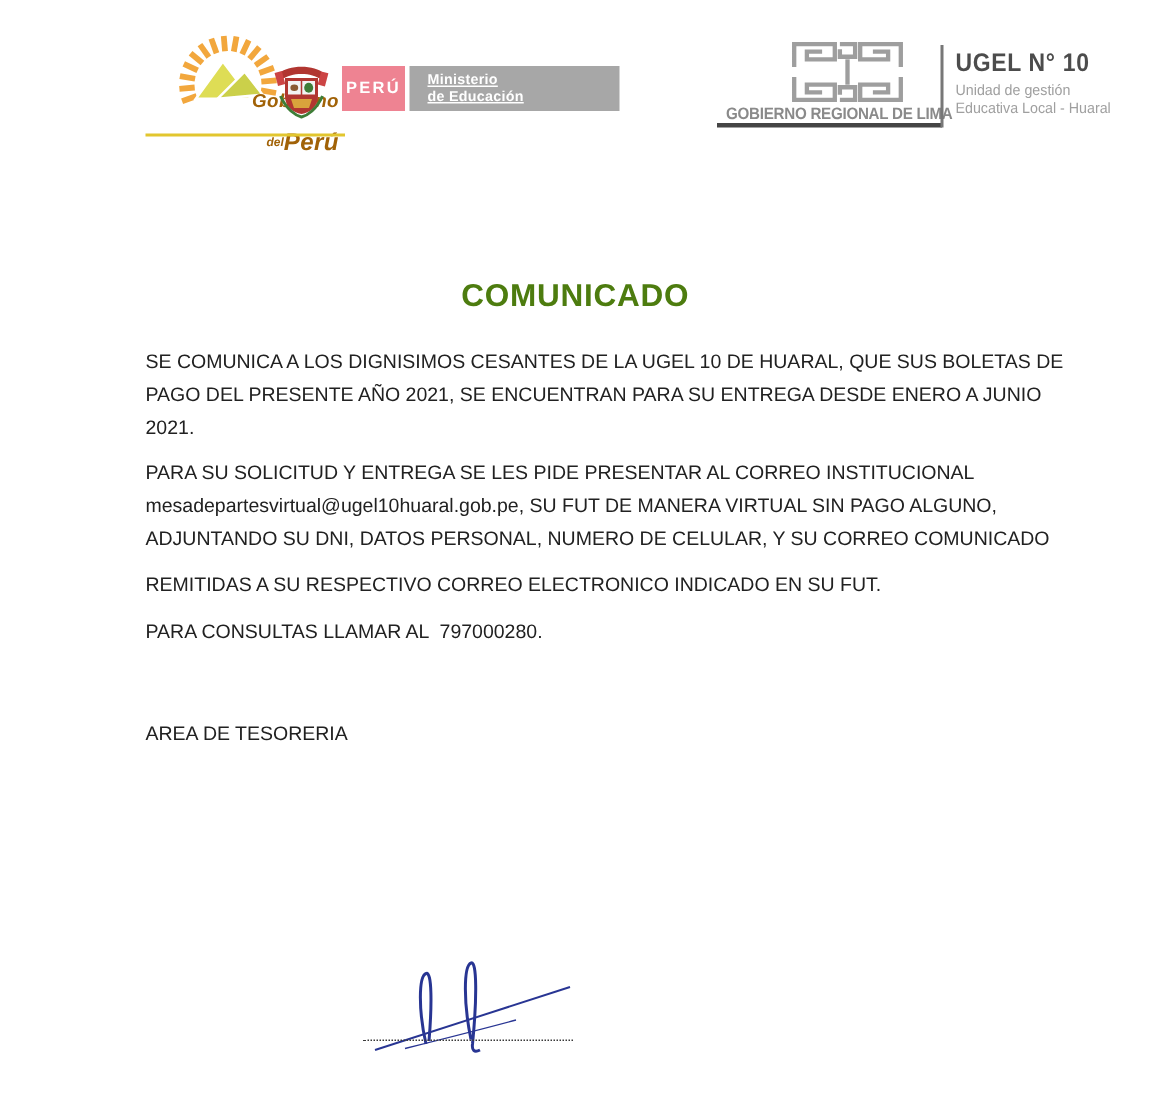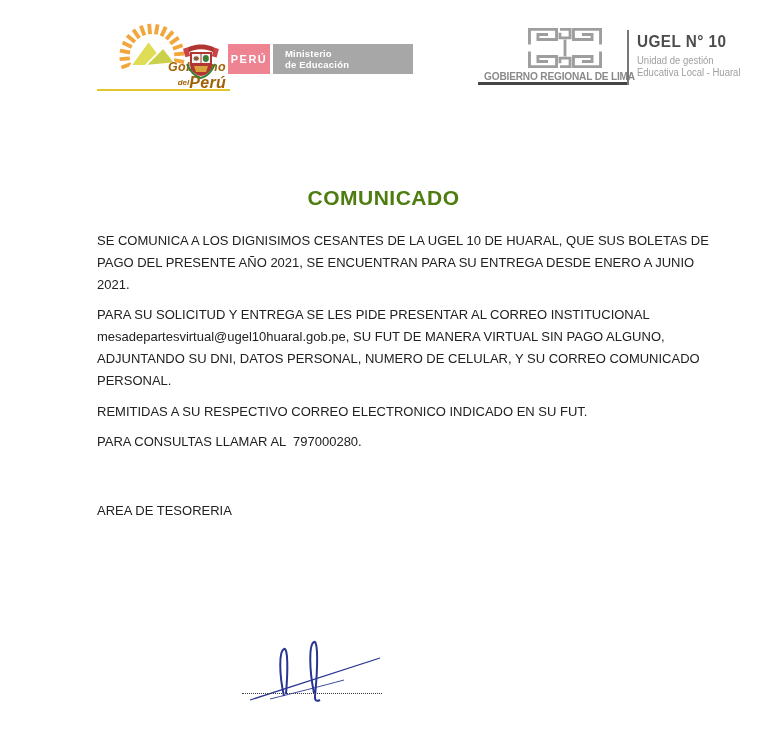--- a/index.html
+++ b/index.html
@@ -5,30 +5,30 @@
   html,body{margin:0;padding:0;}
   body{
     width:767px;height:732px;position:relative;background:#ffffff;
     font-family:"Liberation Sans", sans-serif;overflow:hidden;
   }
   
   .hdr-el{position:absolute;}
   .gob-logo-svg{left:92px;top:10px;width:120px;height:79px;}
   .gob-logo-text{left:96px;top:62px;width:130px;text-align:right;color:#a16207;font-style:italic;font-weight:bold;line-height:11px;}
   .gob-line1{font-size:12.5px;letter-spacing:.3px;display:block;}
-  .gob-line2{display:block;margin-top:4px;}
+  .gob-line2{display:block;margin-top:16px;}
   .gob-del{font-size:8px;vertical-align:3px;}
   .gob-peru{font-size:16px;letter-spacing:.3px;}
   .gob-underline{left:97px;top:89px;width:133px;height:2px;background:#e2c62e;}
   .escudo-svg{left:182px;top:40px;width:38px;height:44px;}
   .peru-box{left:228px;top:44px;width:42px;height:30px;background:#ee8392;color:#fff;
     display:flex;align-items:center;justify-content:center;font-weight:bold;font-size:11px;letter-spacing:1.5px;}
   .minedu-box{left:273px;top:44px;width:140px;height:30px;background:#a7a7a7;color:#fff;
     display:flex;flex-direction:column;justify-content:center;padding-left:12px;box-sizing:border-box;
-    font-size:9.5px;font-weight:bold;line-height:11px;letter-spacing:.2px;}
+    font-size:9.5px;font-weight:bold;line-height:11px;letter-spacing:.2px;text-decoration:underline;}
   .grl-logo-svg{left:520px;top:26px;width:90px;height:44px;}
   .grl-text{left:478px;top:70px;width:150px;text-align:center;font-size:11px;font-weight:bold;color:#8a8a8a;
     letter-spacing:-0.2px;transform:scaleX(.92);transform-origin:center;white-space:nowrap;}
   .grl-underline{left:478px;top:82px;width:150px;height:2.5px;background:#454545;}
   .hdr-divider{left:627px;top:30px;width:2px;height:55px;background:#777;}
   .ugel-block{left:637px;top:32px;width:125px;}
   .ugel-title{font-size:17px;font-weight:bold;color:#4c4c4c;transform:scaleX(.9);transform-origin:left;white-space:nowrap;letter-spacing:.5px;}
   .ugel-sub{font-size:10px;color:#9f9f9f;line-height:12px;margin-top:3px;transform:scaleX(.95);transform-origin:left;white-space:nowrap;}
   
   .doc-title{position:absolute;left:0;top:186px;width:767px;text-align:center;
@@ -127,21 +127,20 @@
 <div class="doc-body">
   <div class="para">
     <div class="line">SE COMUNICA A LOS DIGNISIMOS CESANTES DE LA UGEL 10 DE HUARAL, QUE SUS BOLETAS DE</div>
     <div class="line">PAGO DEL PRESENTE AÑO 2021, SE ENCUENTRAN PARA SU ENTREGA DESDE ENERO A JUNIO</div>
     <div class="line">2021.</div>
   </div>
   <div class="para">
     <div class="line">PARA SU SOLICITUD Y ENTREGA SE LES PIDE PRESENTAR AL CORREO INSTITUCIONAL</div>
     <div class="line">mesadepartesvirtual@ugel10huaral.gob.pe, SU FUT DE MANERA VIRTUAL SIN PAGO ALGUNO,</div>
     <div class="line">ADJUNTANDO SU DNI, DATOS PERSONAL, NUMERO DE CELULAR, Y SU CORREO COMUNICADO</div>
-    <div class="line">PERSONAL.</div>
   </div>
   <div class="para">
     <div class="line">REMITIDAS A SU RESPECTIVO CORREO ELECTRONICO INDICADO EN SU FUT.</div>
   </div>
   <div class="para">
     <div class="line">PARA CONSULTAS LLAMAR AL  797000280.</div>
   </div>
   <div class="signoff">AREA DE TESORERIA</div>
 </div>
 

